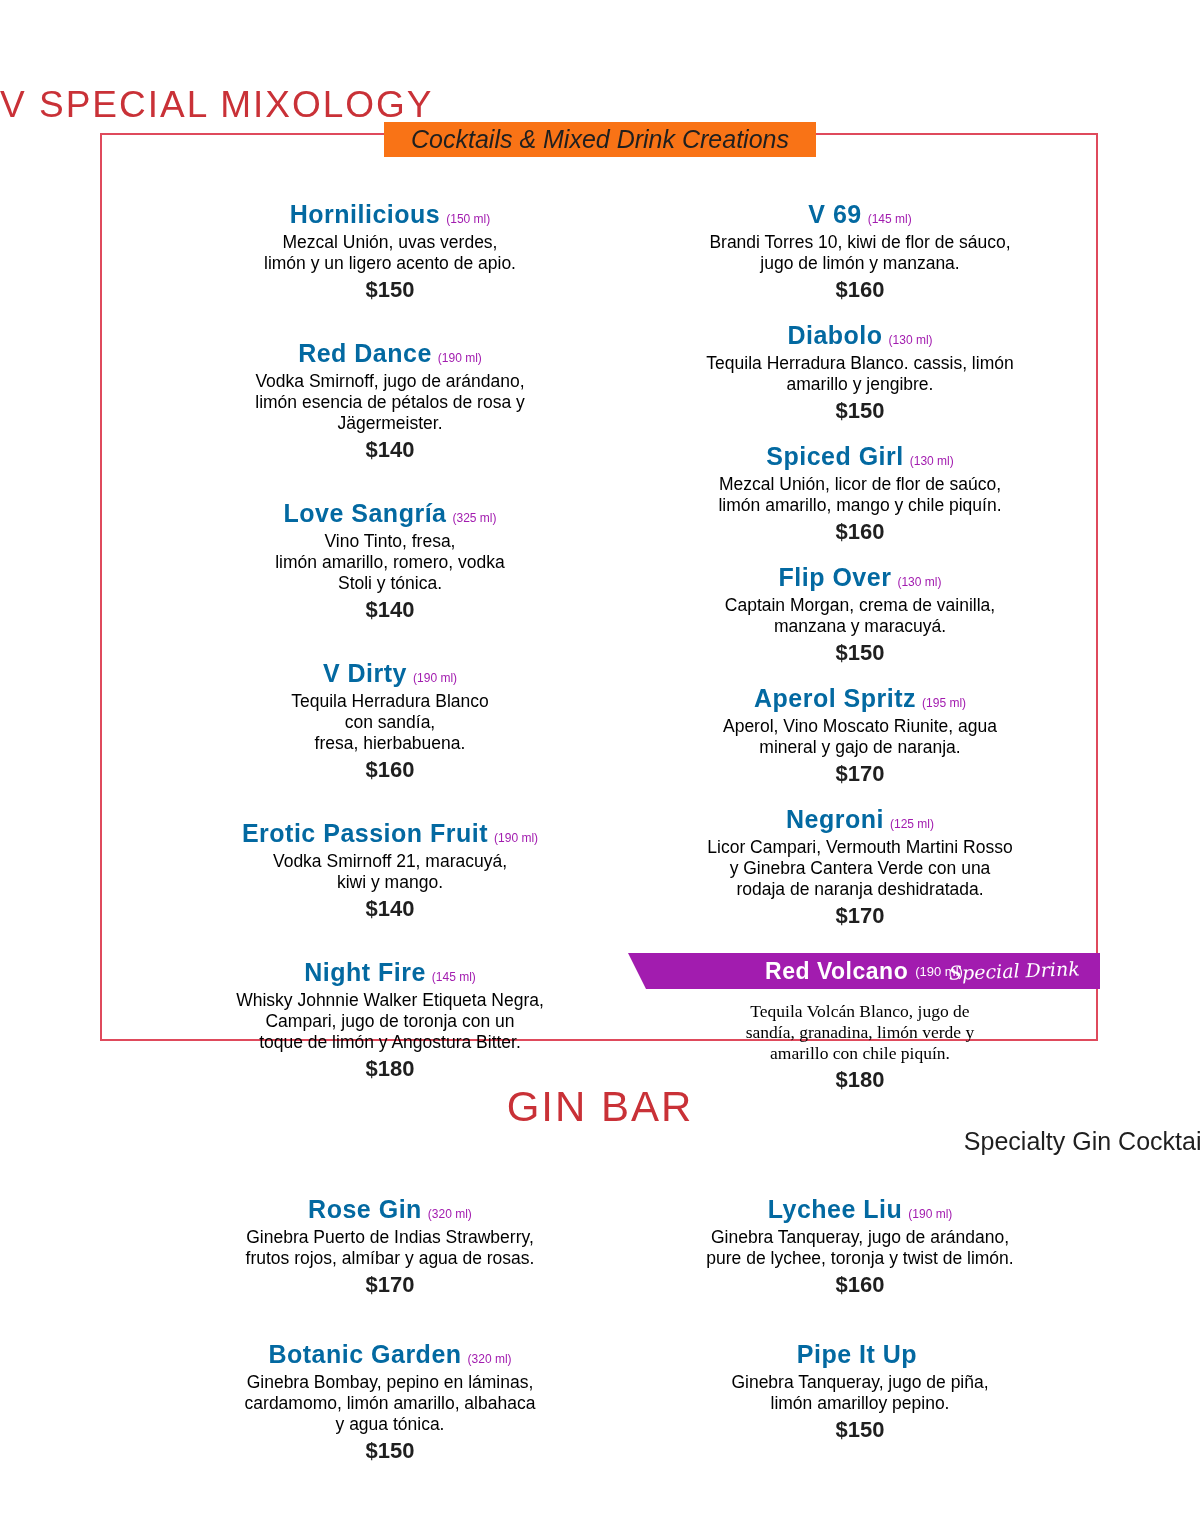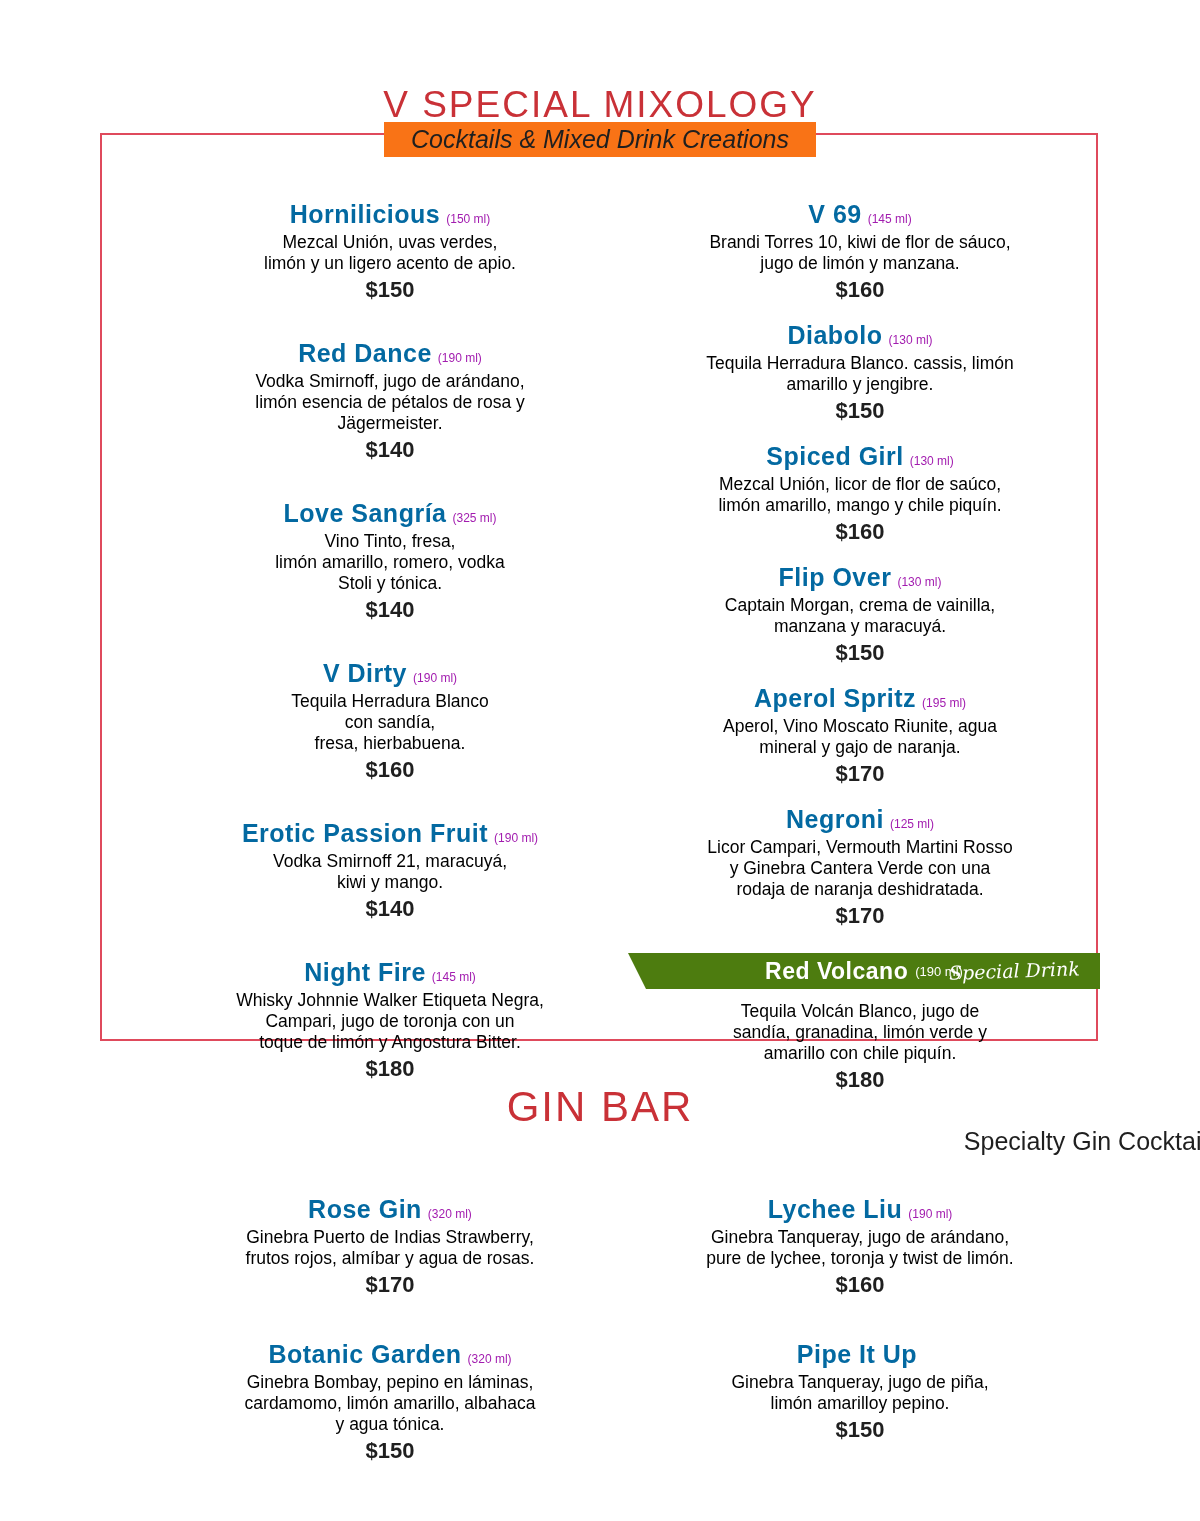--- a/index.html
+++ b/index.html
@@ -3,21 +3,21 @@
 <meta charset="utf-8">
 <style>
   html,body { margin:0; padding:0; background:#fff; }
   .page {
     position:relative; width:1200px; height:1521px; background:#ffffff;
     font-family:"Liberation Sans", sans-serif; color:#2e2e2e; overflow:hidden;
   }
   
   .main-title {
     position:absolute; top:84px; left:0; width:100%;
-    text-align:center; font-size:37px; letter-spacing:2px;
+    font-size:37px; letter-spacing:2px;
     color:#c93137; font-weight:400; white-space:nowrap;
   }
   .mix-subtitle {
     position:absolute; top:122px; left:0; width:100%;
     text-align:center; z-index:2;
   }
   .mix-subtitle span {
     display:inline-block; background:#f97316; padding:3px 27px;
     font-style:italic; font-size:25px; color:#1f1f1f;
   }
@@ -39,32 +39,32 @@
   .sz { font-size:12px; color:#a21caf; margin-left:6px; }
   .desc {
     font-size:17.5px; line-height:1.2; white-space:pre-line;
     margin-top:3px; color:#000000;
   }
   .price { font-size:22px; font-weight:bold; margin-top:3px; color:#1f1f1f; }
   
   .special-item { text-align:center; margin-top:24px; }
   .banner {
     position:relative; height:36px; margin-left:-12px; margin-right:-20px;
-    background:#4d7c0f;
+    background:#a21caf;
     clip-path:polygon(0 0, 100% 0, 100% 100%, 18px 100%);
     display:flex; align-items:center; justify-content:center;
   }
   .b-name { color:#ffffff; font-size:23px; font-weight:bold; letter-spacing:0.5px; }
   .b-size { color:#ffffff; font-size:13px; margin-left:7px; }
   .b-tag {
     position:absolute; right:20px; top:50%; transform:translateY(-52%) rotate(-2deg);
     font-family:"DejaVu Serif", serif; font-style:italic;
     font-size:19px; color:#ffffff; white-space:nowrap;
   }
-  .special-item .desc { margin-top:12px; }
+  .special-item .desc { margin-top:12px;font-family:Liberation Serif, serif; }
   
   .gin-title {
     position:absolute; top:1083px; left:0; width:100%;
     text-align:center; font-size:42px; letter-spacing:2px;
     color:#c93137; font-weight:400;
   }
   .gin-subtitle {
     position:absolute; top:1127px; left:7px; width:100%;
     text-align:right; font-size:25px; color:#1f1f1f;
   }

